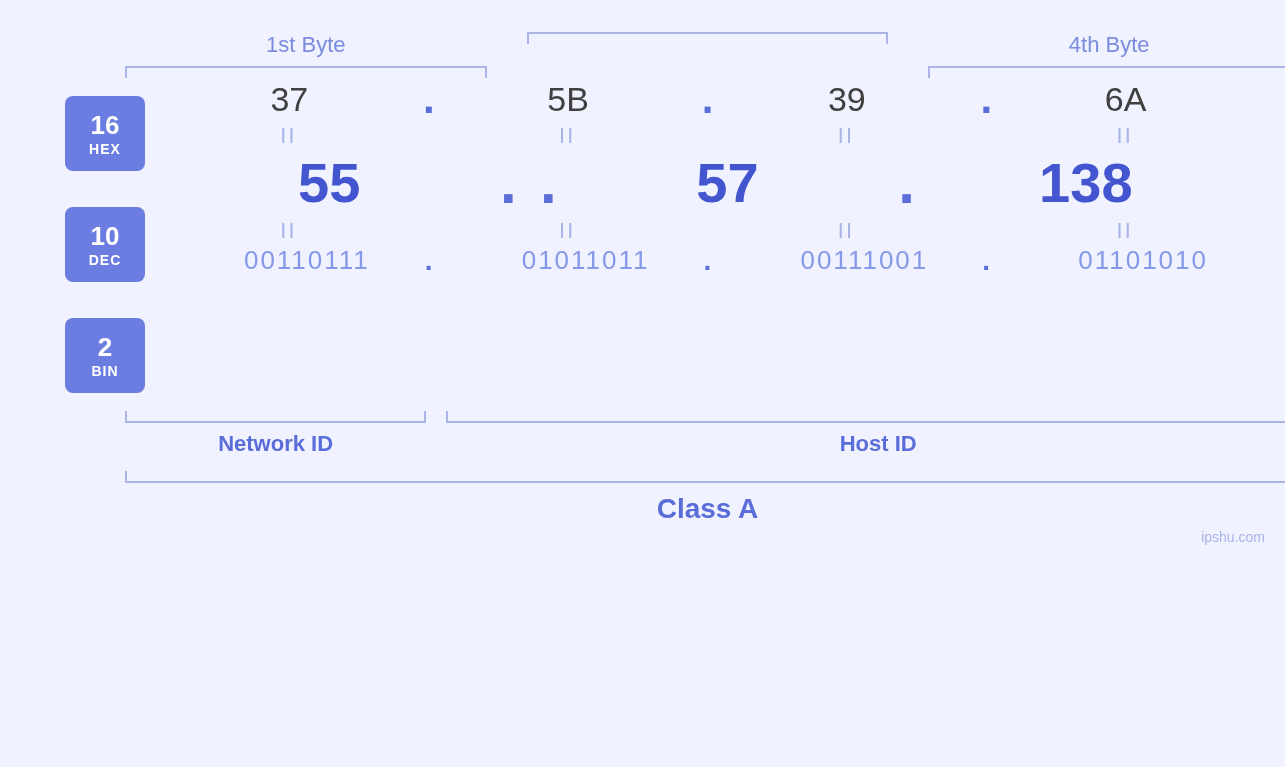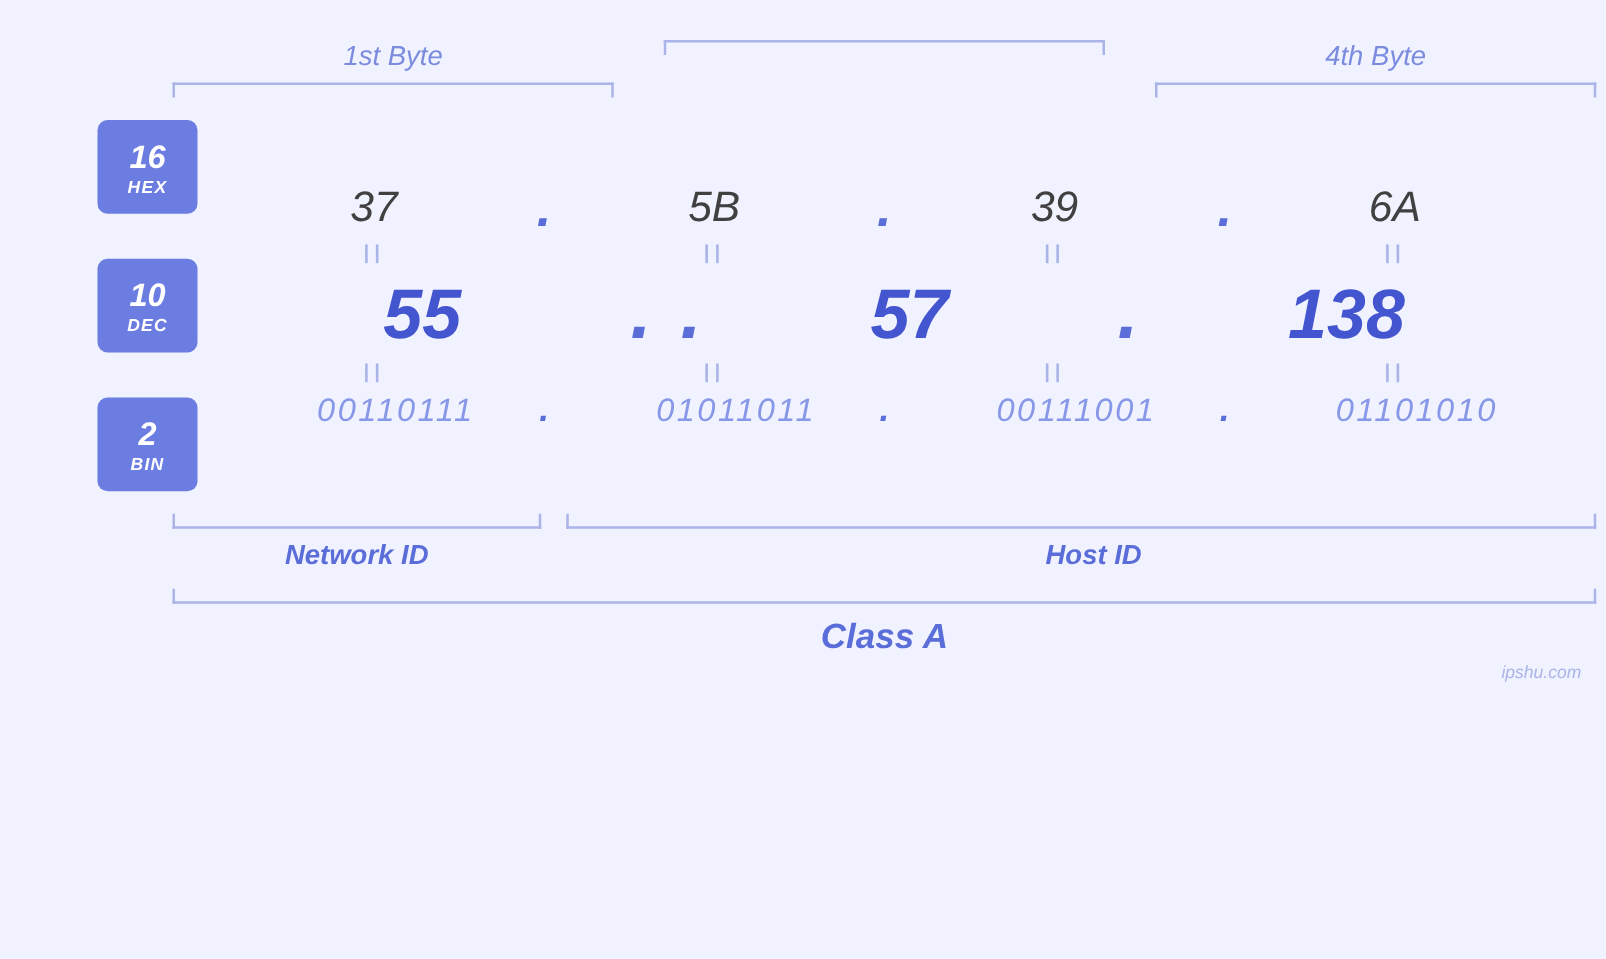--- a/index.html
+++ b/index.html
@@ -14,22 +14,21 @@
     }
 
     .container {
       width: 1285px;
       height: 557px;
       position: relative;
       display: flex;
       flex-direction: column;
       align-items: center;
       justify-content: center;
-      padding: 20px 53px;
-      font-style: italic;
+      padding: 20px 40px;
     }
 
     
     .byte-headers {
       display: flex;
       width: 100%;
       margin-left: 130px;
       margin-bottom: 0px;
     }
 
@@ -50,21 +49,21 @@
       border-left: 2px solid #aab4e8;
       border-right: 2px solid #aab4e8;
       height: 12px;
       margin: 0 20px;
     }
 
     
     .main-grid {
       display: flex;
       width: 100%;
-      align-items: center;
+      align-items: flex-start;
     }
 
     
     .base-labels {
       display: flex;
       flex-direction: column;
       gap: 0px;
       width: 130px;
       align-items: center;
     }

